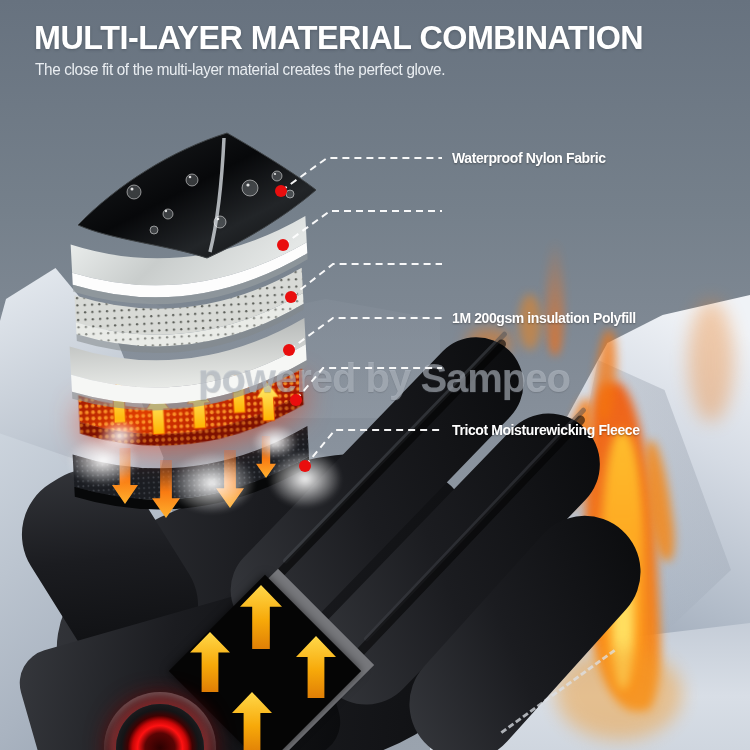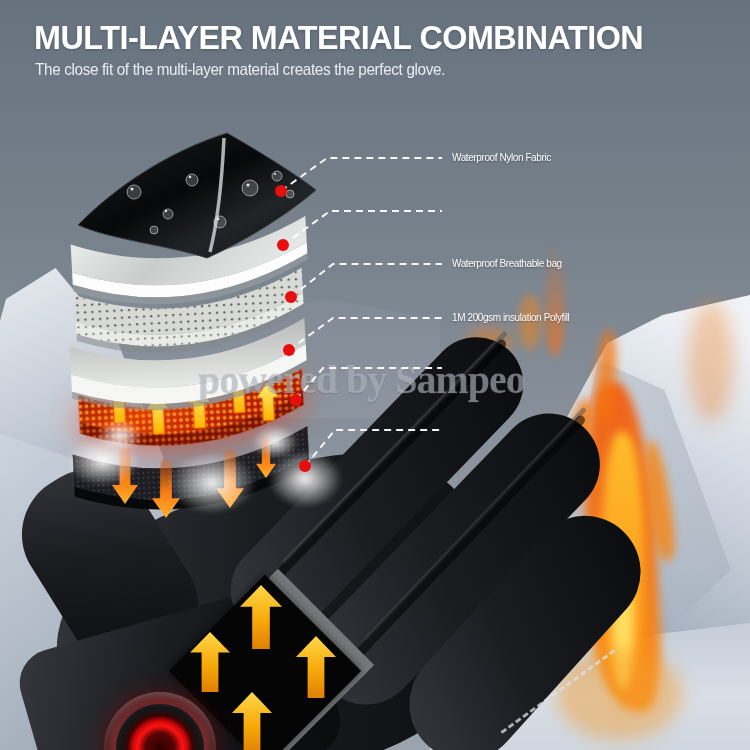--- a/index.html
+++ b/index.html
@@ -28,32 +28,32 @@
     clip-path:polygon(0 34%,100% 6%,100% 100%,0 100%);}
   
   .flame{position:absolute;filter:blur(5px);}
   
   .glove-shape{position:absolute;background:linear-gradient(115deg,#36383d 0%,#1b1c20 45%,#0a0b0d 100%);}
   .crease{position:absolute;border-radius:6px;}
   
   .sheet{position:absolute;}
   
   .callout{position:absolute;left:452px;height:22px;line-height:22px;color:#fff;
-    font-weight:normal;font-size:10px;letter-spacing:-0.4px;white-space:nowrap;
+    font-weight:bold;font-size:14px;letter-spacing:-0.4px;white-space:nowrap;
     text-shadow:0 1px 2px rgba(0,0,0,.35);z-index:30;text-align:right;}
   .leaders{position:absolute;left:0;top:0;z-index:29;pointer-events:none;}
   
   .title{position:absolute;left:34px;top:18px;color:#ffffff;font-weight:bold;font-size:34px;
     letter-spacing:-0.5px;white-space:nowrap;transform:scaleX(.95);transform-origin:left;
     text-shadow:0 1px 3px rgba(40,48,58,.35);z-index:31;}
   .subtitle{position:absolute;left:35px;top:60px;color:#e9edf1;font-size:17px;letter-spacing:-0.4px;
     white-space:nowrap;transform:scaleX(.9);transform-origin:left;z-index:31;}
   .watermark{position:absolute;left:198px;top:356px;font-size:40px;font-weight:bold;
     color:rgba(190,197,205,.55);letter-spacing:-1px;white-space:nowrap;z-index:20;
-    text-shadow:0 1px 1px rgba(70,75,82,.25);font-family:Liberation Serif, serif;}
+    text-shadow:0 1px 1px rgba(70,75,82,.25);}
   
   .arrow-up{position:absolute;clip-path:polygon(50% 0,100% 34%,71% 34%,71% 100%,29% 100%,29% 34%,0 34%);
     background:linear-gradient(180deg,#ffd84a 0%,#f7a909 55%,#e07f06 100%);
     filter:drop-shadow(0 2px 2px rgba(0,0,0,.35));}
   .arrow-down{position:absolute;clip-path:polygon(50% 100%,100% 66%,71% 66%,71% 0,29% 0,29% 66%,0 66%);
     background:linear-gradient(180deg,rgba(255,90,20,.25) 0%,#f97b12 55%,#ffb12e 100%);}
   .fluff{position:absolute;border-radius:50%;filter:blur(2px);
     background:radial-gradient(closest-side,rgba(255,255,255,.95),rgba(255,255,255,0));}
 </style>
 </head>
@@ -246,19 +246,19 @@
       <circle cx="281" cy="191" r="6"></circle>
         <circle cx="283" cy="245" r="6"></circle>
       <circle cx="291" cy="297" r="6"></circle>
         <circle cx="289" cy="350" r="6"></circle>
       <circle cx="296" cy="400" r="6"></circle>
         <circle cx="305" cy="466" r="6"></circle>
     </g>
   </svg>
 
   <div class="callout" style="top:147px;">Waterproof Nylon Fabric</div>
-  <div class="callout" style="top:253px;">Waterproof Breathable bag</div>
   <div class="callout" style="top:307px;">1M 200gsm insulation Polyfill</div>
+  <div class="callout" style="top:419px;">Tricot Moisturewicking Fleece</div>
 
   <div class="title">MULTI-LAYER MATERIAL COMBINATION</div>
   <div class="subtitle">The close fit of the multi-layer material creates the perfect glove.</div>
 
 </div>
 
 </body></html>

